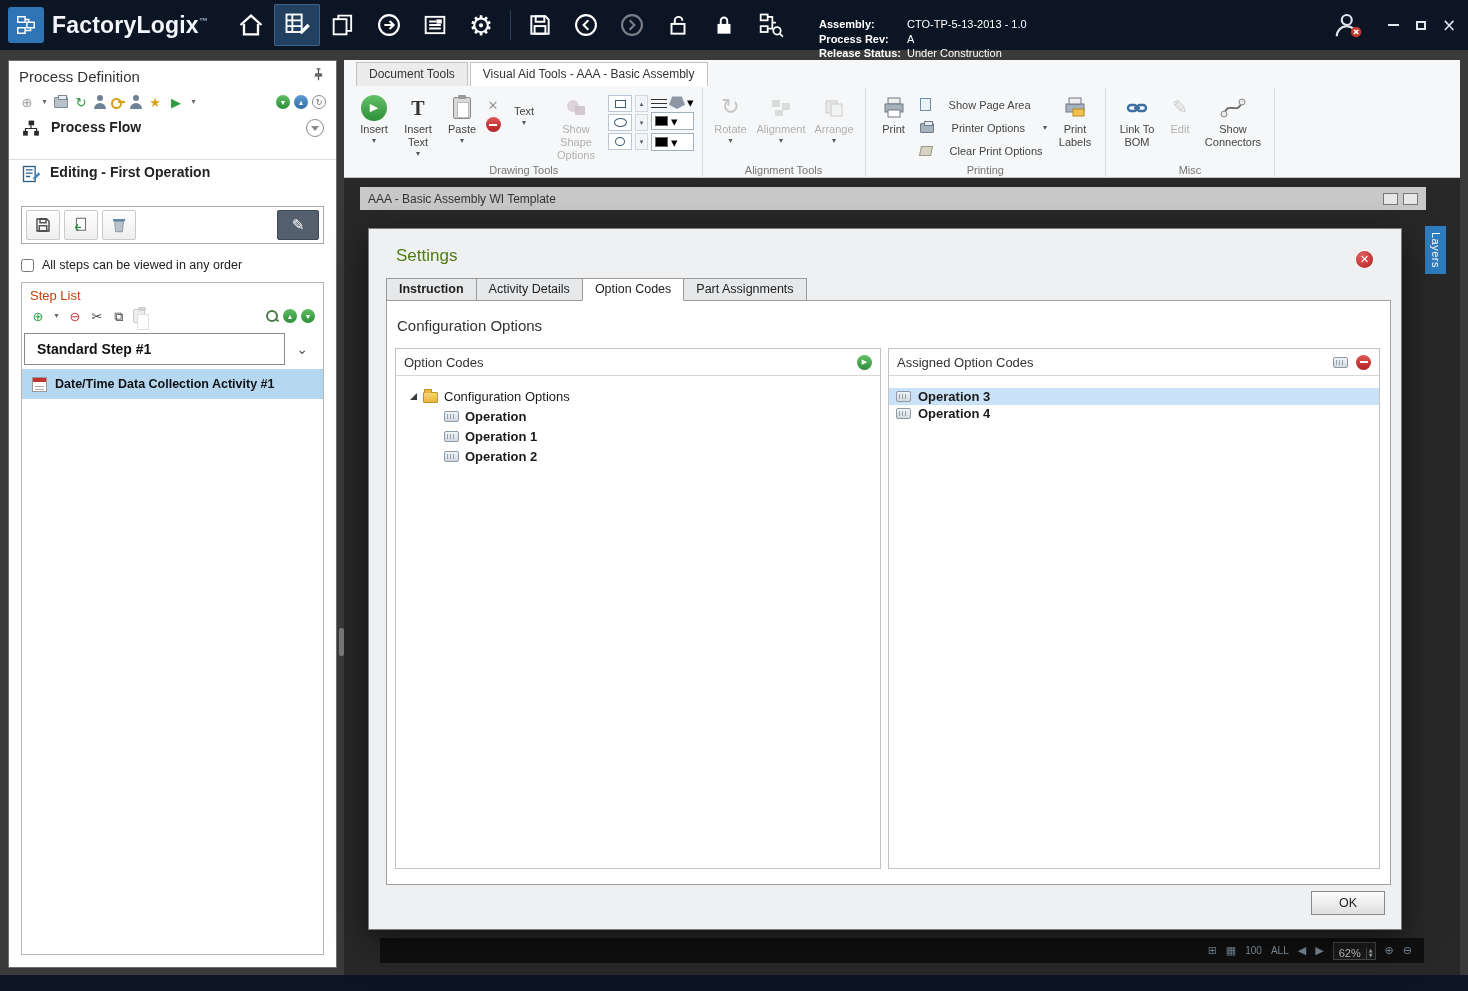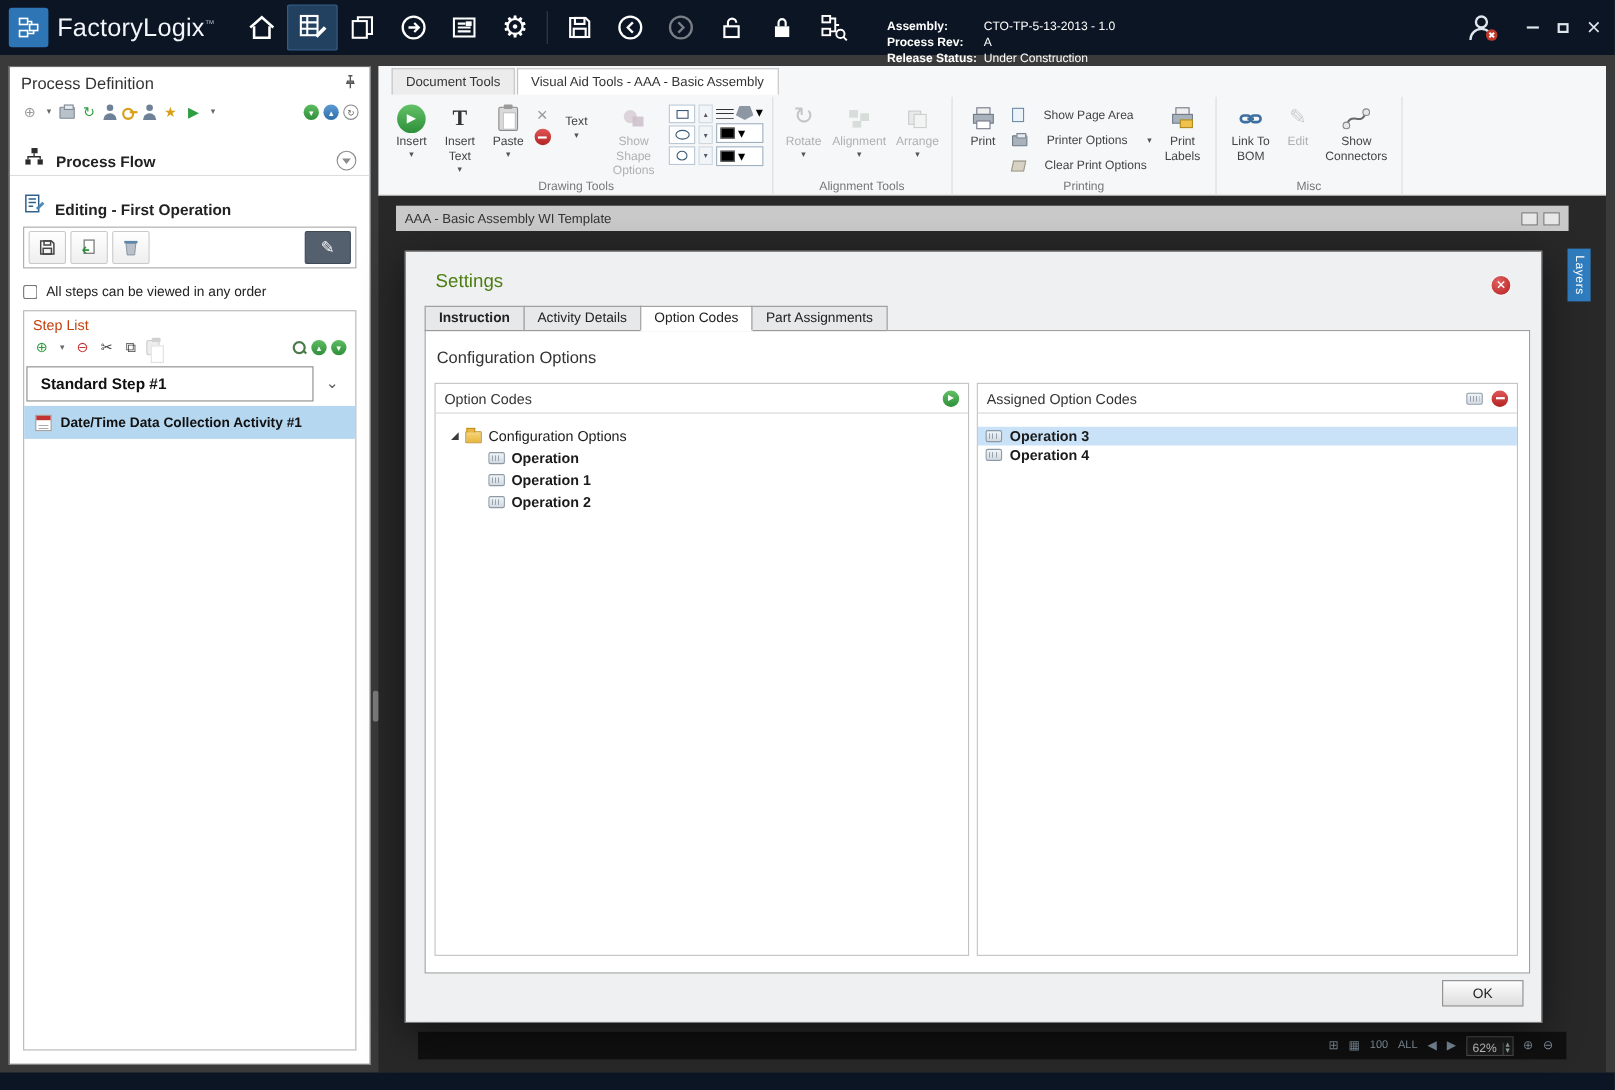--- a/index.html
+++ b/index.html
@@ -4,21 +4,21 @@
 <style>
   *{margin:0;padding:0;box-sizing:border-box}
   html,body{width:1468px;height:991px;overflow:hidden}
   body{font-family:"Liberation Sans",sans-serif;background:#3a3a3a;font-size:13px}
   .g{font-family:"DejaVu Sans","Liberation Sans",sans-serif}
   .app{position:relative;width:1468px;height:991px;background:#3a3a3a}
 
   
   .titlebar{position:absolute;top:0;left:0;width:100%;height:50px;background:#0c1524;display:flex;align-items:center;color:#fff;padding:0 6px}
   .logo-box{width:36px;height:36px;background:#2e75b6;border-radius:3px;display:flex;align-items:center;justify-content:center;margin:0 8px 0 2px}
-  .logo-text{font-size:23px;font-weight:400;letter-spacing:.2px;color:#f2f5f9}
+  .logo-text{font-size:23px;font-weight:700;letter-spacing:.2px;color:#f2f5f9}
   .logo-text sup{font-size:9px;color:#9fb0c4}
   .tb-ic{width:46px;height:42px;display:flex;align-items:center;justify-content:center;border-radius:2px}
   .tb-ic.active{background:#22405f;box-shadow:inset 0 0 0 1px #3a648e}
   .tb-ic.dim{opacity:.45}
   .tb-sep{width:1px;height:30px;background:#2c3e55;margin:0 6px}
   .tb-gear{font-size:27px;color:#fff;line-height:1}
   .tb-status{margin-left:26px;align-self:flex-start;padding-top:17px;font-size:11px;line-height:14.5px;white-space:nowrap}
   .tb-status .row{display:flex}
   .tb-status .lab{font-weight:bold;width:88px}
   .tb-right{margin-left:auto;display:flex;align-items:center;gap:2px}
@@ -45,27 +45,27 @@
   .printer-mi::before{content:"";position:absolute;left:3px;top:-3px;width:7px;height:3px;background:#e7ebef;border:1px solid #7c8894}
   .person-mi{position:relative;width:12px;height:14px}
   .person-mi::before{content:"";position:absolute;left:3px;top:0;width:6px;height:6px;border-radius:50%;background:#6f8196}
   .person-mi::after{content:"";position:absolute;left:0;bottom:0;width:12px;height:6px;border-radius:6px 6px 0 0;background:#6f8196}
   .key-mi{position:relative;width:14px;height:14px}
   .key-mi::before{content:"";position:absolute;left:0;top:3px;width:7px;height:7px;border:2px solid #d8a018;border-radius:50%}
   .key-mi::after{content:"";position:absolute;left:7px;top:6px;width:7px;height:2px;background:#d8a018}
   .mag{position:relative;width:14px;height:14px}
   .mag::before{content:"";position:absolute;left:1px;top:1px;width:8px;height:8px;border:2px solid #4b7a4b;border-radius:50%}
   .mag::after{content:"";position:absolute;left:10px;top:10px;width:4px;height:2px;background:#4b7a4b;transform:rotate(45deg)}
-  .sb-flow{display:flex;align-items:flex-end;gap:10px;height:36px;padding:0 12px;margin-top:6px}
+  .sb-flow{display:flex;align-items:flex-start;gap:10px;height:36px;padding:0 12px;margin-top:6px}
   .sb-flow .lab{font-weight:bold;font-size:14px;color:#222}
   .sb-flow .right{margin-left:auto}
   .circ-arrow{width:18px;height:18px;border-radius:50%;border:1.5px solid #8a8a8a;display:inline-flex;align-items:center;justify-content:center}
   .circ-arrow i{width:0;height:0;border-left:4px solid transparent;border-right:4px solid transparent;border-top:5px solid #8a8a8a;display:block}
   .sb-div{height:1px;background:#ddd;margin:4px 0}
-  .sb-edit{display:flex;align-items:flex-end;gap:9px;height:34px;padding:0 12px}
+  .sb-edit{display:flex;align-items:flex-start;gap:9px;height:34px;padding:0 12px}
   .sb-edit .lab{font-weight:bold;font-size:14px;color:#222}
   .sb-btnrow{margin:8px 12px 0;border:1px solid #a8a8a8;height:38px;display:flex;align-items:center;padding:0 4px;gap:4px}
   .sb-btn{width:34px;height:30px;border:1px solid #c9c9c9;background:linear-gradient(#fff,#eee);display:flex;align-items:center;justify-content:center;border-radius:2px}
   .sb-btn.darkbtn{margin-left:auto;width:42px;background:#55606e;border-color:#3f4956;color:#fff;font-size:15px}
   .sb-check{display:flex;align-items:center;gap:8px;margin:14px 12px 8px}
   .sb-check input{width:13px;height:13px}
   .sb-check .lab{font-size:12.5px;color:#222}
   .sb-group{margin:2px 12px 12px;border:1px solid #b5b5b5;flex:1;display:flex;flex-direction:column;min-height:0}
   .sb-group-title{padding:5px 8px 2px;font-size:13px;color:#c2410c}
   .sb-group-toolbar{display:flex;align-items:center;gap:6px;padding:3px 8px 5px}

